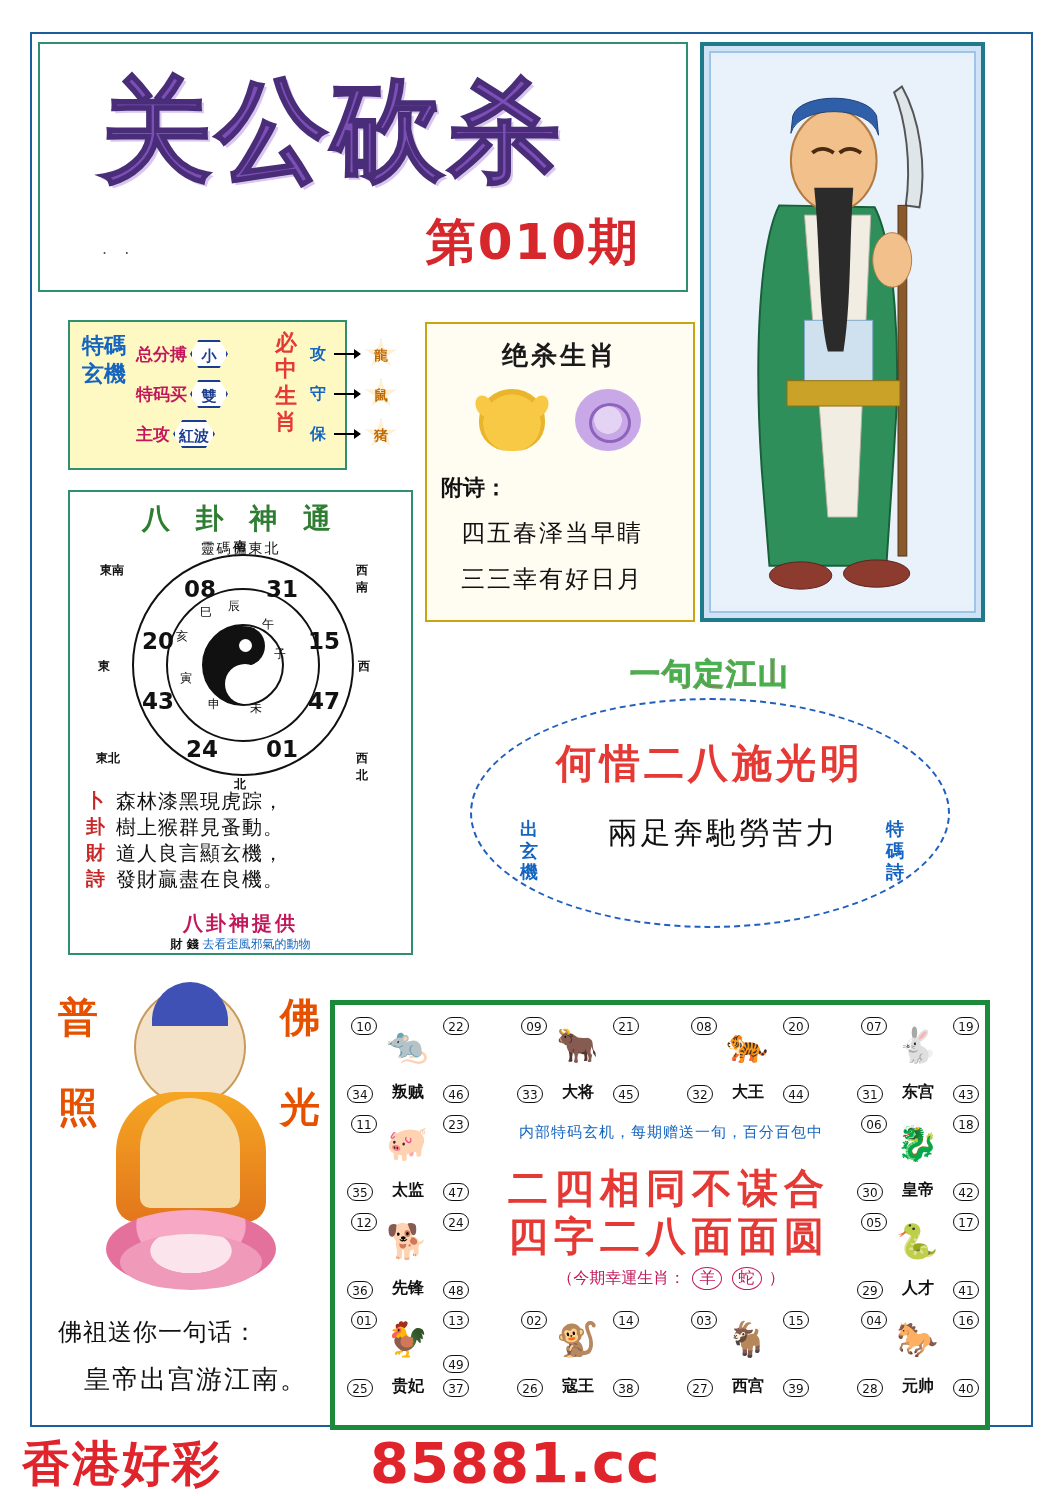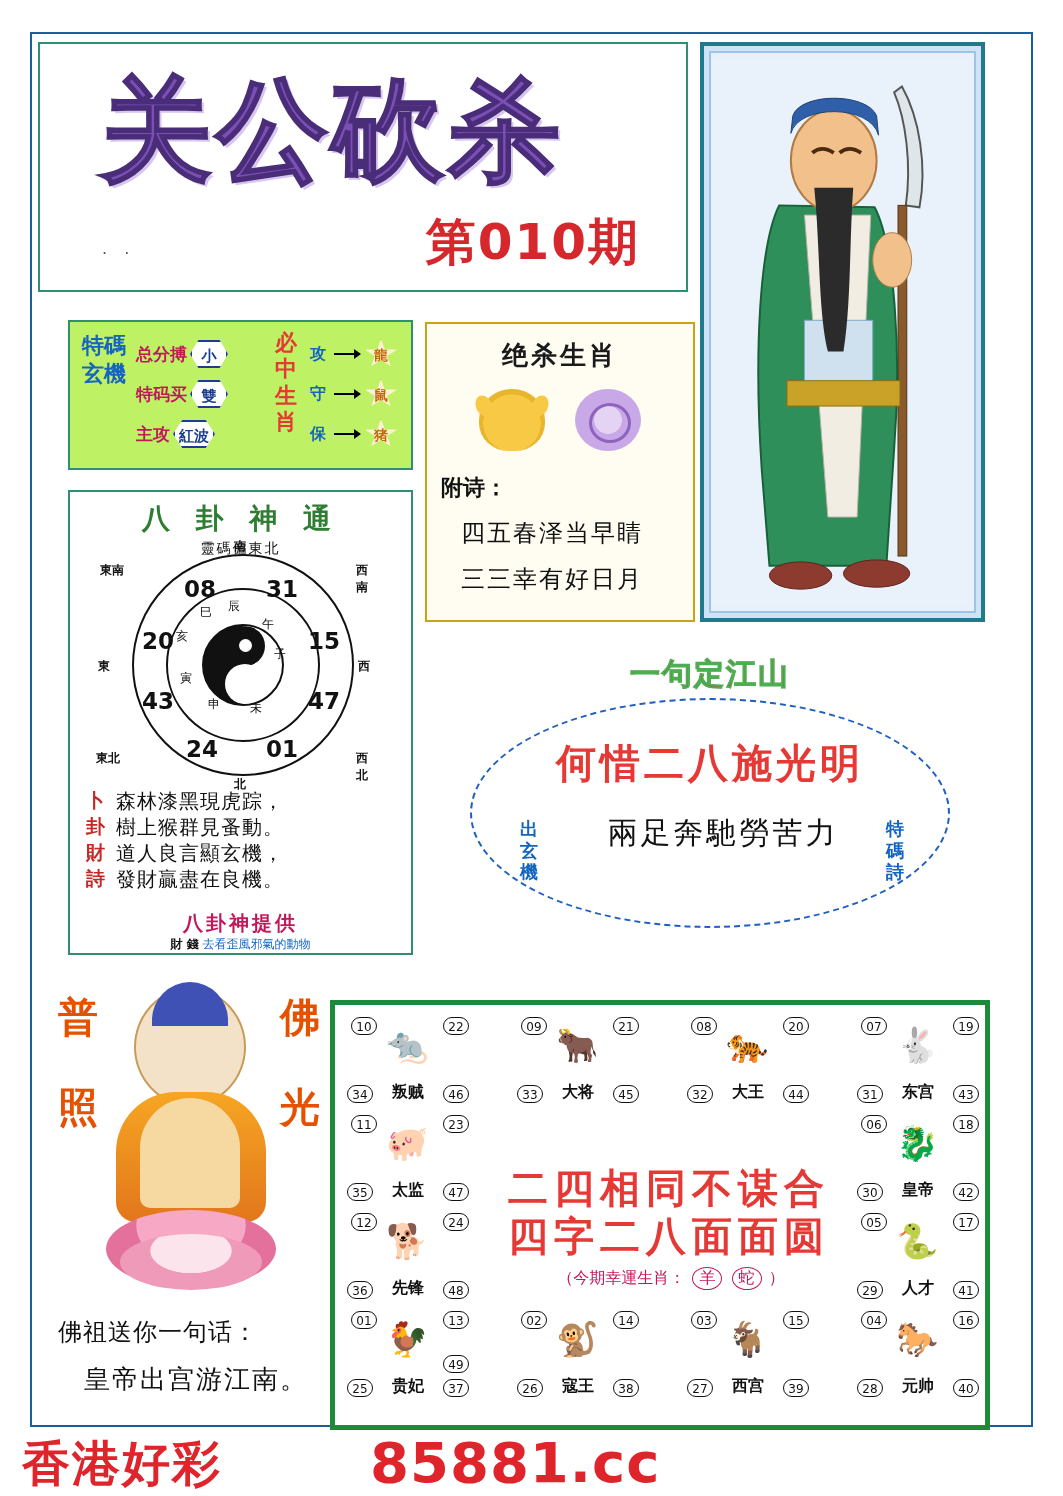--- a/index.html
+++ b/index.html
@@ -51,22 +51,22 @@
   
   .hero-box {
     position:absolute; left:700px; top:42px; width:285px; height:580px;
     border:4px solid #1f7a8c; background:#cfe3f5;
     overflow:hidden;
   }
   .hero-inner { position:absolute; inset:5px; background:#e8f1fb; border:2px solid #9ec5e8; }
 
   
   .tema-box {
-    position:absolute; left:68px; top:320px; width:345px; height:150px;
-    border:2px solid #2f8f6f; background:#bef264;
+    position:absolute; left:68px; top:320px; width:279px; height:150px;
+    border:2px solid #2f8f6f; background:#fef9c3;
   }
   .tema-left {
     position:absolute; left:8px; top:10px; width:52px;
     font-size:22px; font-weight:bold; color:#1565c0; line-height:1.25;
     text-align:center;
   }
   .tema-mid { position:absolute; left:66px; top:12px; width:120px; }
   .tema-row { display:flex; align-items:center; height:40px; }
   .tema-lbl { font-size:17px; color:#c2185b; font-weight:bold; white-space:nowrap; }
   .hexa {
@@ -481,20 +481,21 @@
       </div>
       <div class="cell" style="left:516px; top:300px;">
         <span class="tl">04</span>
         <span class="tr2">16</span>
         <span class="animal">🐎</span>
         <span class="bl">28</span>
         <span class="br">40</span>
         <span class="nm">元帅</span>
       </div>
 
+      <div class="grid-note">内部特码玄机，每期赠送一旬，百分百包中</div>
       <div class="grid-big1">二四相同不谋合</div>
       <div class="grid-big2">四字二八面面圆</div>
       <div class="grid-lucky">
         <span>（今期幸運生肖：</span>
         <span class="oval-s">羊</span>
         <span class="oval-s">蛇</span>
         <span>）</span>
       </div>
     </div>
   </div>

